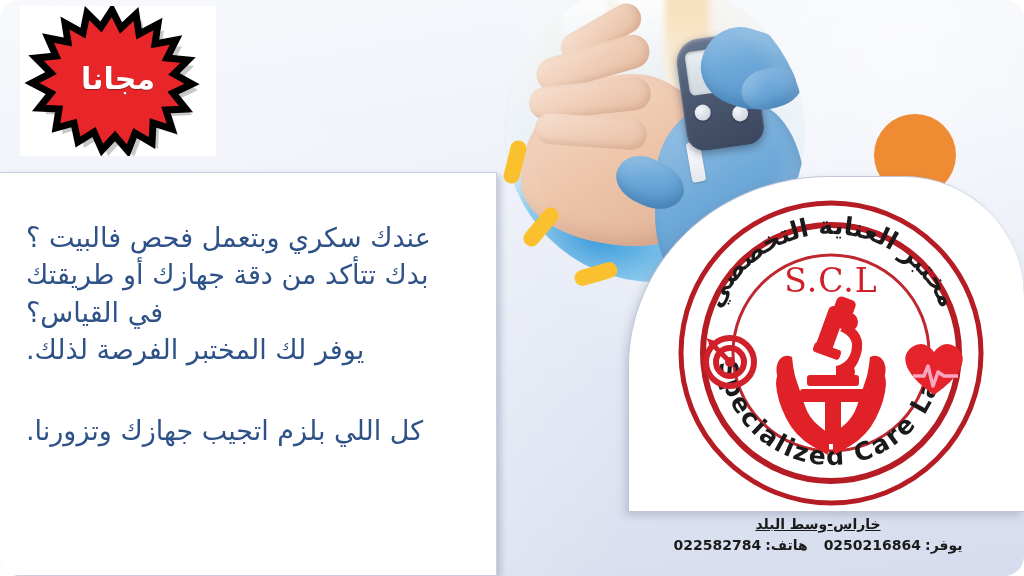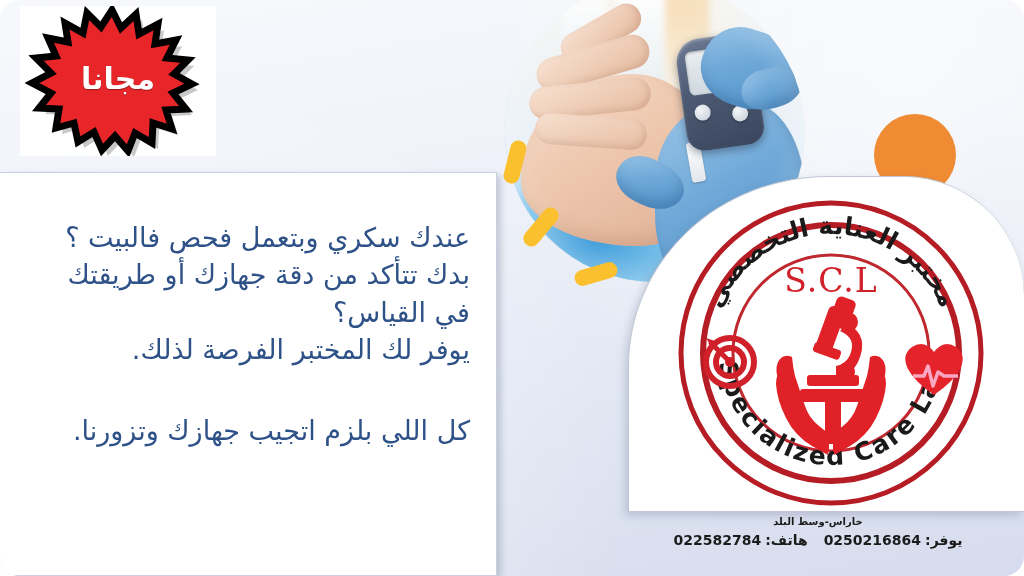--- a/index.html
+++ b/index.html
@@ -82,21 +82,21 @@
     width: 497px;
     height: 404px;
     background: #ffffff;
     border: 1px solid #c9cfdd;
     border-left: none;
     box-sizing: border-box;
     box-shadow: 4px 3px 6px rgba(110,120,145,0.33);
   }
   .copy-inner {
     direction: rtl;
-    text-align: right;
+    text-align: left;
     padding: 46px 26px 0 26px;
     color: #2e5288;
     font-family: "DejaVu Sans", "Liberation Sans", sans-serif;
     font-size: 27px;
     line-height: 1.38;
   }
   .copy-para {
     margin: 0;
   }
   .copy-para + .copy-para {
@@ -286,23 +286,24 @@
     position: absolute;
     left: 620px;
     top: 516px;
     width: 396px;
     direction: rtl;
     text-align: center;
     color: #1b1b1b;
     font-family: "DejaVu Sans", "Liberation Sans", sans-serif;
   }
   .contact-address {
-    font-size: 10px;
+    font-size: 14px;
     font-weight: bold;
     margin-bottom: 5px;
+    text-decoration: underline;
   }
   .contact-line {
     font-size: 14px;
     font-weight: bold;
     display: flex;
     flex-direction: row;
     justify-content: center;
     gap: 16px;
     direction: rtl;
   }

